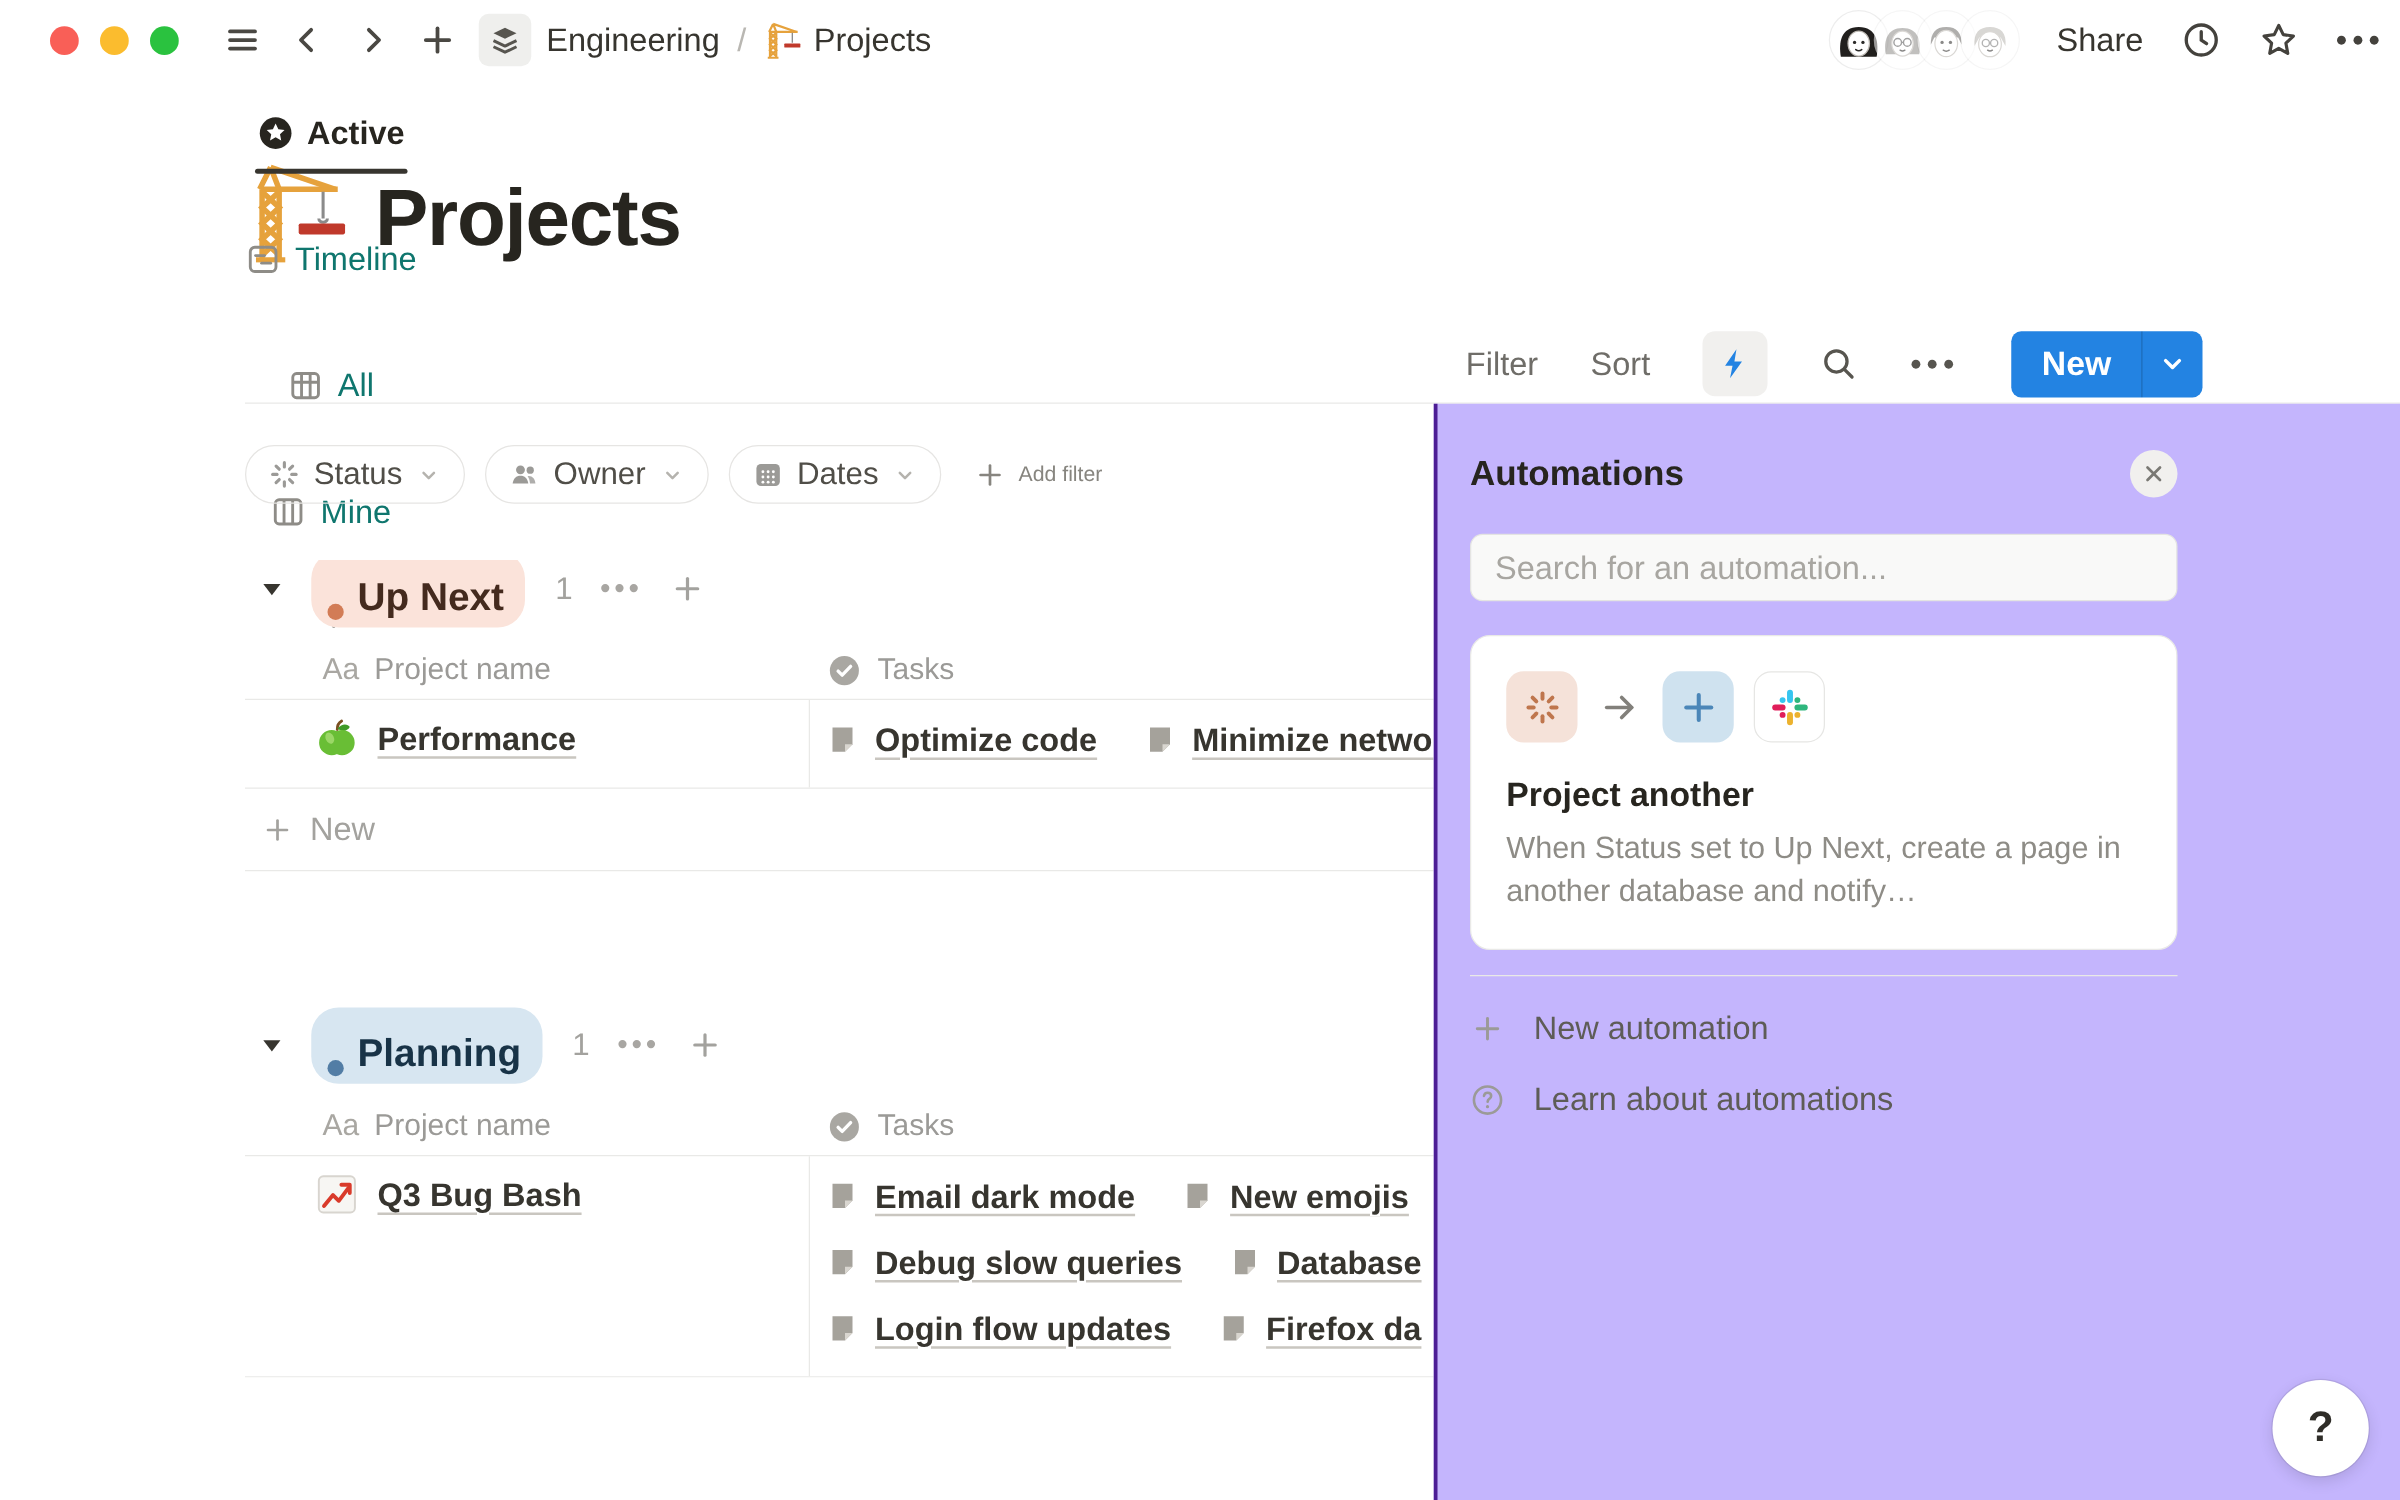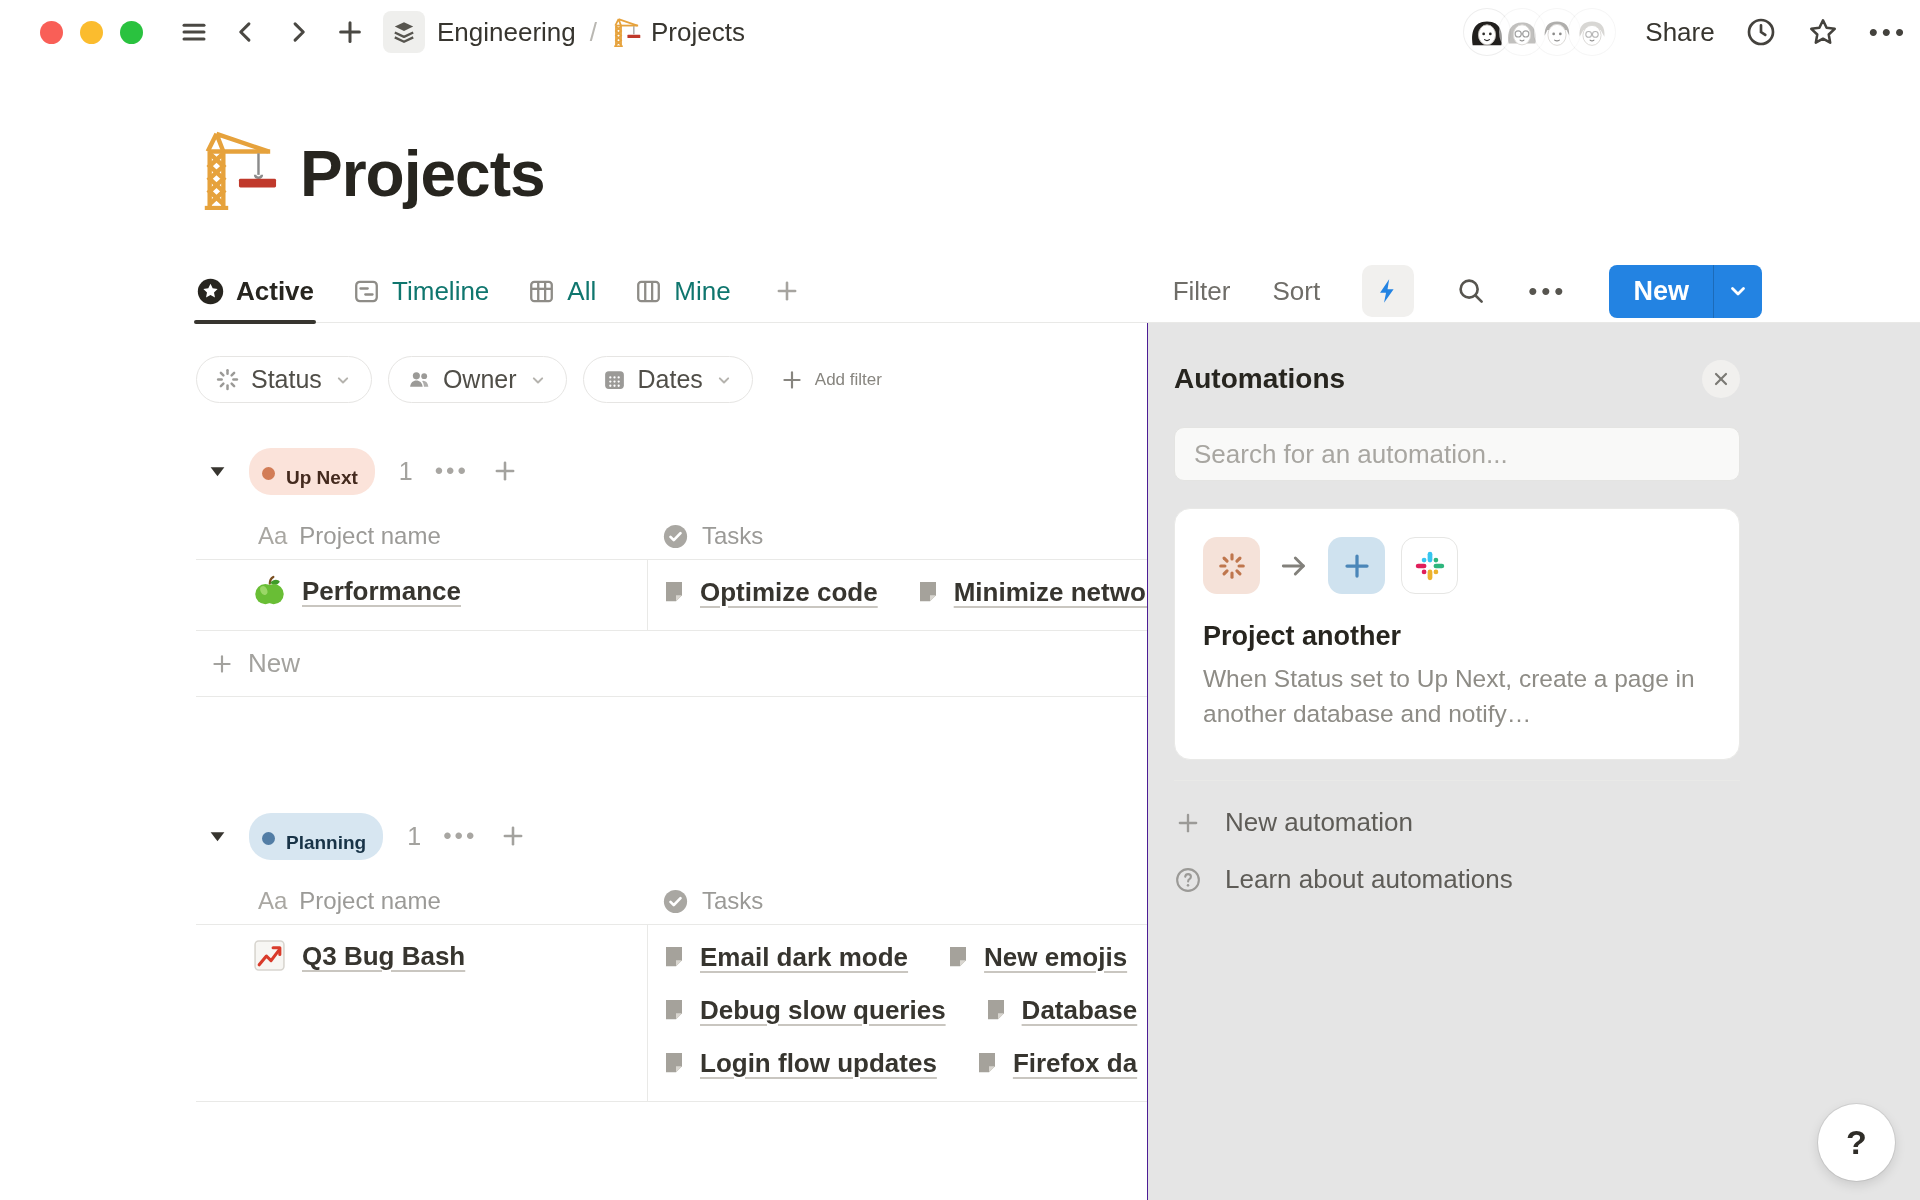--- a/index.html
+++ b/index.html
@@ -31,21 +31,21 @@
   .topbar-icon { color:#44423D; }
   .dots3 { color:#44423D; font-size:26px; letter-spacing:4px; }
 
   
   .title-row { position:absolute; left:196px; top:128px; display:flex; align-items:flex-end; gap:22px; }
   .title-row h1 { font-size:64px; font-weight:700; letter-spacing:-1px; color:#27251F; line-height:1; padding-bottom:4px; }
 
   
   .tabsbar { position:absolute; left:196px; right:0; top:260px; height:63px;
     display:flex; align-items:center; border-bottom:1px solid #E9E9E7; }
-  .tabs { display:flex; align-items:center; gap:38px; }
+  .tabs { display:flex; align-items:center; gap:38px;flex-direction:column; }
   .tab { display:flex; align-items:center; gap:11px; font-size:26px; color:#0f766e; height:63px; position:relative; }
   .tab.active { color:#27251F; font-weight:700; }
   .tab.active::after { content:""; position:absolute; left:-2px; right:-2px; bottom:-1px; height:4px;
     background:#37352F; border-radius:2px; }
   .tab .ticon { color:#8E8C87; }
   .tab.active .ticon { color:#27251F; }
   .tab-add { color:#A6A49F; margin-left:4px; }
   .tools { margin-left:auto; display:flex; align-items:center; gap:42px; padding-right:158px; }
   .tool-txt { font-size:26px; color:#6F6D68; }
   .bolt-btn { width:52px; height:52px; background:#F1F0EE; border-radius:10px;
@@ -60,22 +60,22 @@
   .chip { display:flex; align-items:center; gap:11px; height:47px; padding:0 18px;
     border:1px solid #E6E5E3; border-radius:24px; font-size:25px; color:#504E48; }
   .chip .cicon { color:#9B9A97; }
   .chev-sm { color:#B5B3AE; }
   .add-filter { display:flex; align-items:center; gap:10px; font-size:17px; color:#87857F; margin-left:10px; }
 
   
   .main { position:absolute; left:196px; top:448px; width:951px; overflow:hidden; }
   .group-header { display:flex; align-items:center; gap:22px; height:46px; padding-left:12px; }
   .g-tri { color:#37352F; }
-  .badge { display:inline-flex; align-items:flex-start; gap:11px; padding:19px 17px 6px 13px;
-    border-radius:22px; font-size:19px; font-weight:700; }
+  .badge { display:inline-flex; align-items:flex-end; gap:11px; padding:19px 17px 6px 13px;
+    border-radius:22px; font-size:31px; font-weight:700; }
   .badge-dot { width:13px; height:13px; border-radius:50%; }
   .g-count { font-size:25px; color:#A3A29E; margin-left:2px; }
   .g-dots { color:#A8A6A2; font-size:24px; letter-spacing:3px; }
   .g-add { color:#A3A29E; }
   .thead { display:flex; align-items:center; height:46px; margin-top:19px; color:#9B9A97; font-size:24px; }
   .col-name { width:452px; padding-left:62px; display:flex; align-items:flex-start; gap:12px; }
   .col-tasks { flex:1; padding-left:14px; display:flex; align-items:center; gap:13px; }
   .aa { font-size:24px; color:#A9A7A2; }
   .trow { display:flex; align-items:stretch; border-top:1px solid #E9E9E7; border-bottom:1px solid #E9E9E7; }
   .cell-name { width:452px; padding:14px 0 20px 57px; display:flex; gap:16px; align-items:flex-start;
@@ -86,21 +86,21 @@
   .task .pgicon { margin-right:14px; flex:none; }
   .link { font-size:26px; font-weight:600; color:#37352F; text-decoration:underline;
     text-decoration-color:#C9C6C0; text-decoration-thickness:1.5px; text-underline-offset:5px; }
   .name-link { margin-top:2px; }
   .new-row { display:flex; align-items:center; gap:13px; height:66px; padding-left:13px;
     border-bottom:1px solid #E9E9E7; color:#A3A29E; font-size:26px; }
   .gap2 { height:116px; }
 
   
   .panel { position:absolute; left:1147px; top:323px; right:0; bottom:0;
-    border-left:1px solid #4c1d95; padding:37px 0 0 26px; background:#e5e5e5; }
+    border-left:3px solid #4c1d95; padding:37px 0 0 26px; background:#c4b5fd; }
   .panel-head { width:566px; display:flex; align-items:center; justify-content:space-between; }
   .panel-title { font-size:28px; font-weight:700; color:#27251F; }
   .close-btn { width:38px; height:38px; border-radius:50%; background:#F1F0EE; color:#7A7974;
     display:flex; align-items:center; justify-content:center; }
   .search-input { margin-top:29px; width:566px; height:54px; border:1px solid #E4E4E2; background:#F9F9F8;
     border-radius:10px; padding:0 19px; font-size:26px; color:#37352F; outline:none;
     font-family:"Liberation Sans","DejaVu Sans",sans-serif; }
   .search-input::placeholder { color:#A8A6A1; }
   .card { margin-top:27px; width:566px; border:1px solid #E9E9E7; border-radius:16px; padding:28px;
     background:#fff; }

